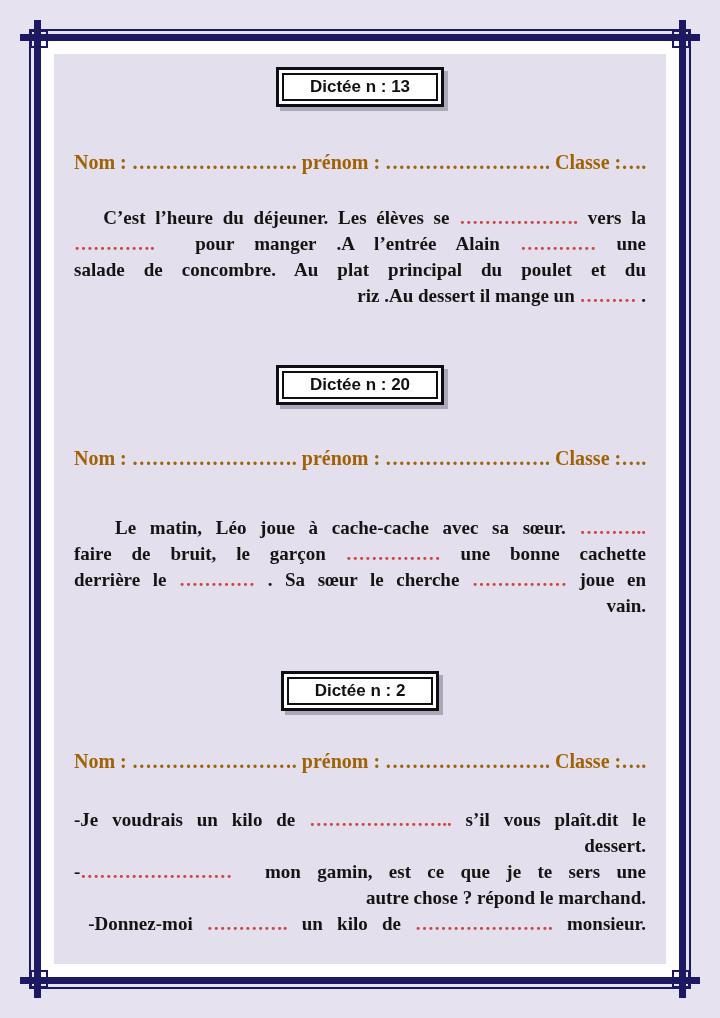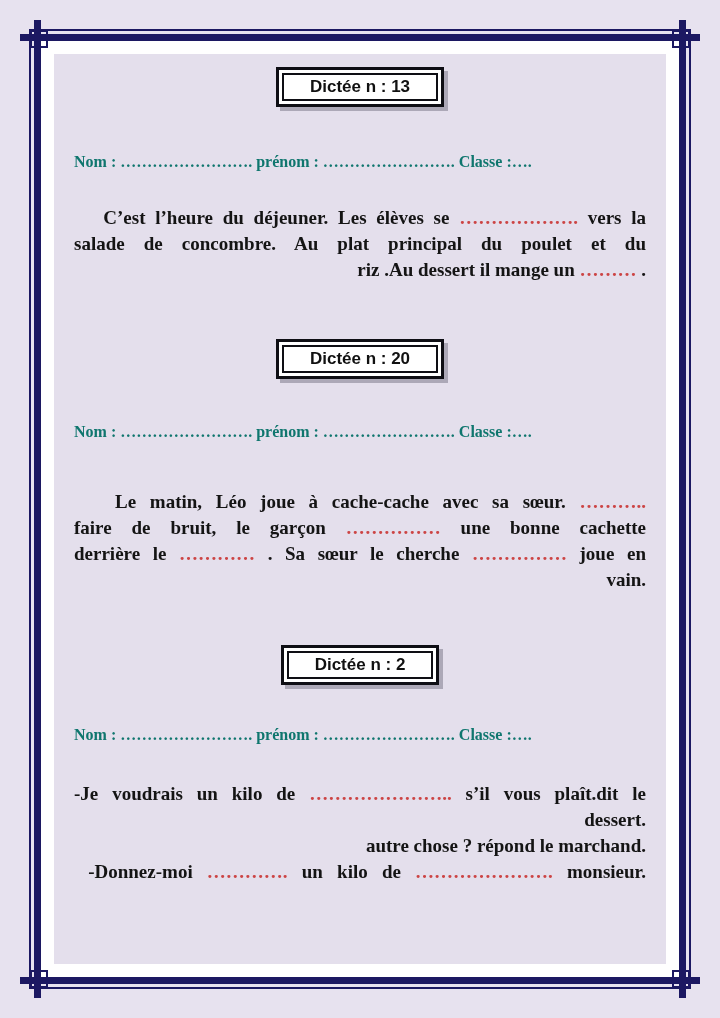--- a/index.html
+++ b/index.html
@@ -34,21 +34,21 @@
     border:2px solid #0e0e14;padding:2px 26px;
     font-family:"Liberation Sans",sans-serif;
     font-weight:bold;font-size:17px;color:#111;
     white-space:nowrap;
   }
   .mt-t1{margin-top:13px;}
   .mt-t2{margin-top:56px;}
   .mt-t3{margin-top:52px;}
 
   .nom{
-    font-weight:bold;font-size:16px;line-height:26px;color:#0f766e;
+    font-weight:bold;font-size:20px;line-height:26px;color:#a16207;
     white-space:nowrap;
   }
   .mt-n1{margin-top:42px;}
   .mt-n2{margin-top:40px;}
   .mt-n3{margin-top:37px;}
 
   .para{margin-top:30px;}
   .mt-p2{margin-top:44px;}
   .mt-p3{margin-top:33px;}
   .pline{
@@ -63,20 +63,21 @@
 
 <div class="sheet">
   <div class="content">
 
     <div class="tbox mt-t1">
       <div class="tbox-inner">Dictée n : 13</div>
     </div>
     <div class="nom mt-n1">Nom : ……………………. prénom : ……………………. Classe :….</div>
     <div class="para">
       <div class="pline fill"><span>&nbsp;&nbsp;&nbsp;C’est l’heure du déjeuner. Les élèves se </span><span class="blank">……………….</span><span> vers la</span></div>
+      <div class="pline fill"><span class="blank">………….</span><span>&nbsp; pour manger .A l’entrée Alain </span><span class="blank">…………</span><span> une</span></div>
       <div class="pline fill"><span>salade de concombre. Au plat principal du poulet et du</span></div>
       <div class="pline"><span>riz .Au dessert il mange un </span><span class="blank">………</span><span> .</span></div>
     </div>
 
     <div class="tbox mt-t2">
       <div class="tbox-inner">Dictée n : 20</div>
     </div>
     <div class="nom mt-n2">Nom : ……………………. prénom : ……………………. Classe :….</div>
     <div class="para mt-p2">
       <div class="pline fill"><span>&nbsp;&nbsp;&nbsp;Le matin, Léo joue à cache-cache avec sa sœur. </span><span class="blank">………..</span></div>
@@ -85,20 +86,21 @@
       <div class="pline"><span>vain.</span></div>
     </div>
 
     <div class="tbox mt-t3">
       <div class="tbox-inner">Dictée n : 2</div>
     </div>
     <div class="nom mt-n3">Nom : ……………………. prénom : ……………………. Classe :….</div>
     <div class="para mt-p3">
       <div class="pline fill"><span>-Je voudrais un kilo de </span><span class="blank">…………………..</span><span> s’il vous plaît.dit le</span></div>
       <div class="pline"><span>dessert.</span></div>
+      <div class="pline fill"><span>-</span><span class="blank">……………………</span><span>&nbsp; mon gamin, est ce que je te sers une</span></div>
       <div class="pline"><span>autre chose ? répond le marchand.</span></div>
       <div class="pline fill"><span>&nbsp;-Donnez-moi </span><span class="blank">………….</span><span> un kilo de </span><span class="blank">………………….</span><span> monsieur.</span></div>
     </div>
 
   </div>
 </div>
 
 <svg class="frame" width="720" height="1018" viewBox="0 0 720 1018" aria-hidden="true">
   <rect class="bline" x="30" y="30" width="660" height="958" stroke-width="2"></rect>
   <rect class="bline" x="37.5" y="37.5" width="645" height="943" stroke-width="7"></rect>

